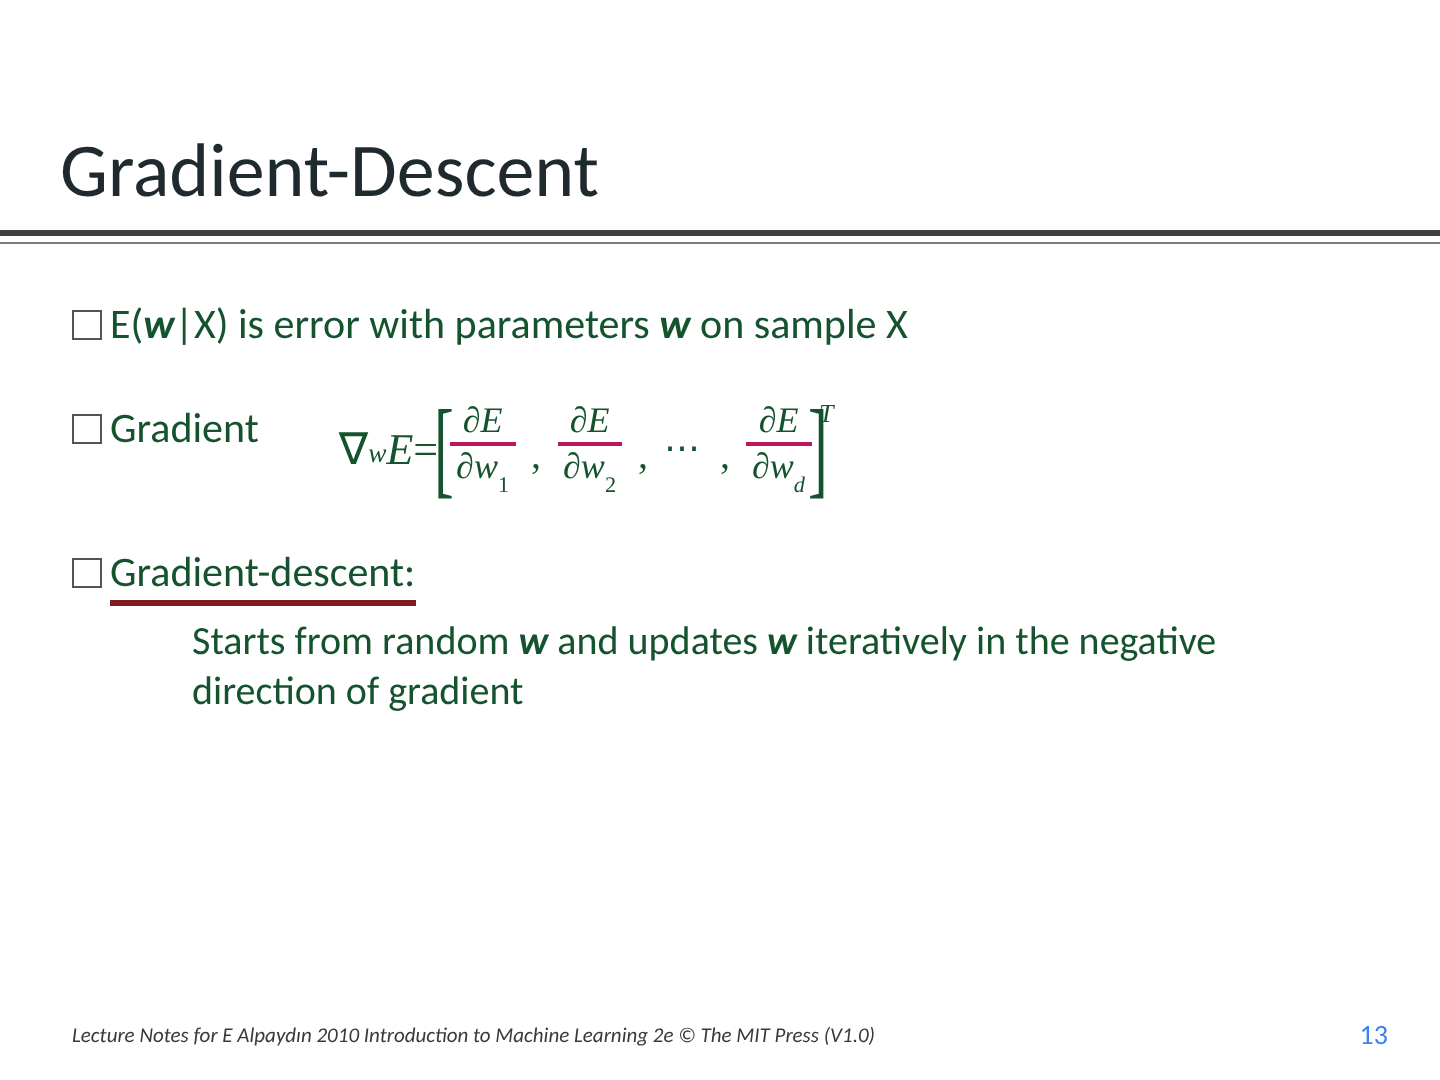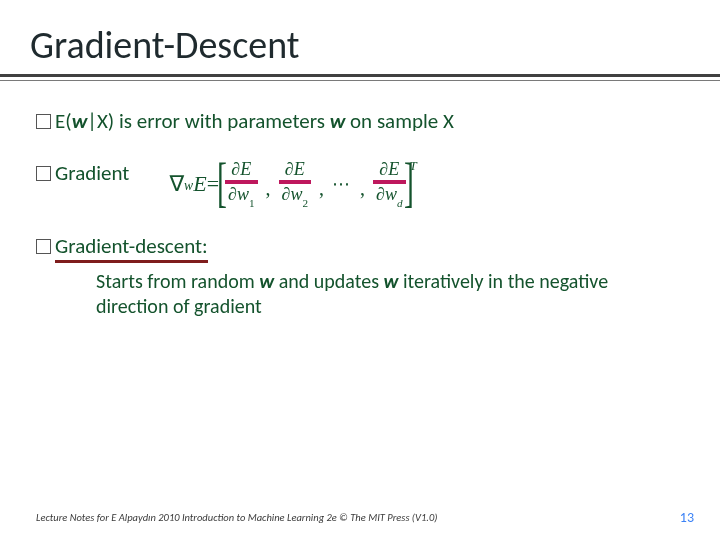--- a/index.html
+++ b/index.html
@@ -10,20 +10,21 @@
     font-family: "Calibri", "Segoe UI", Arial, sans-serif;
     color: #1f1f1f;
     position: relative;
     overflow: hidden;
   }
   .title {
     font-size: 38px;
     font-weight: 400;
     color: #1f2a2e;
     padding: 22px 0 6px 30px;
+    margin-top: 41px;
   }
   .underline-wrap {
     position: relative;
     height: 14px;
     margin-bottom: 20px;
   }
   .underline-top {
     position: absolute;
     left: 0; right: 0;
     top: 0;
@@ -77,21 +78,21 @@
   }
   .frac-row { display: flex; align-items: center; gap: 8px; }
   .frac {
     display: inline-flex;
     flex-direction: column;
     align-items: center;
     font-size: 18px;
     line-height: 1.05;
   }
   .frac .num { padding: 0 3px 1px; }
-  .frac .den { border-top: 4px solid #be185d; padding: 1px 3px 0; }
+  .frac .den { border-top: 2px solid #be185d; padding: 1px 3px 0; }
   .comma { font-size: 20px; align-self: flex-end; padding-bottom: 6px; }
   .dots { font-size: 18px; letter-spacing: 2px; align-self: center; }
   .expT {
     font-size: 13px;
     font-style: italic;
     align-self: flex-start;
     margin-top: -2px;
     margin-left: -2px;
   }
 

